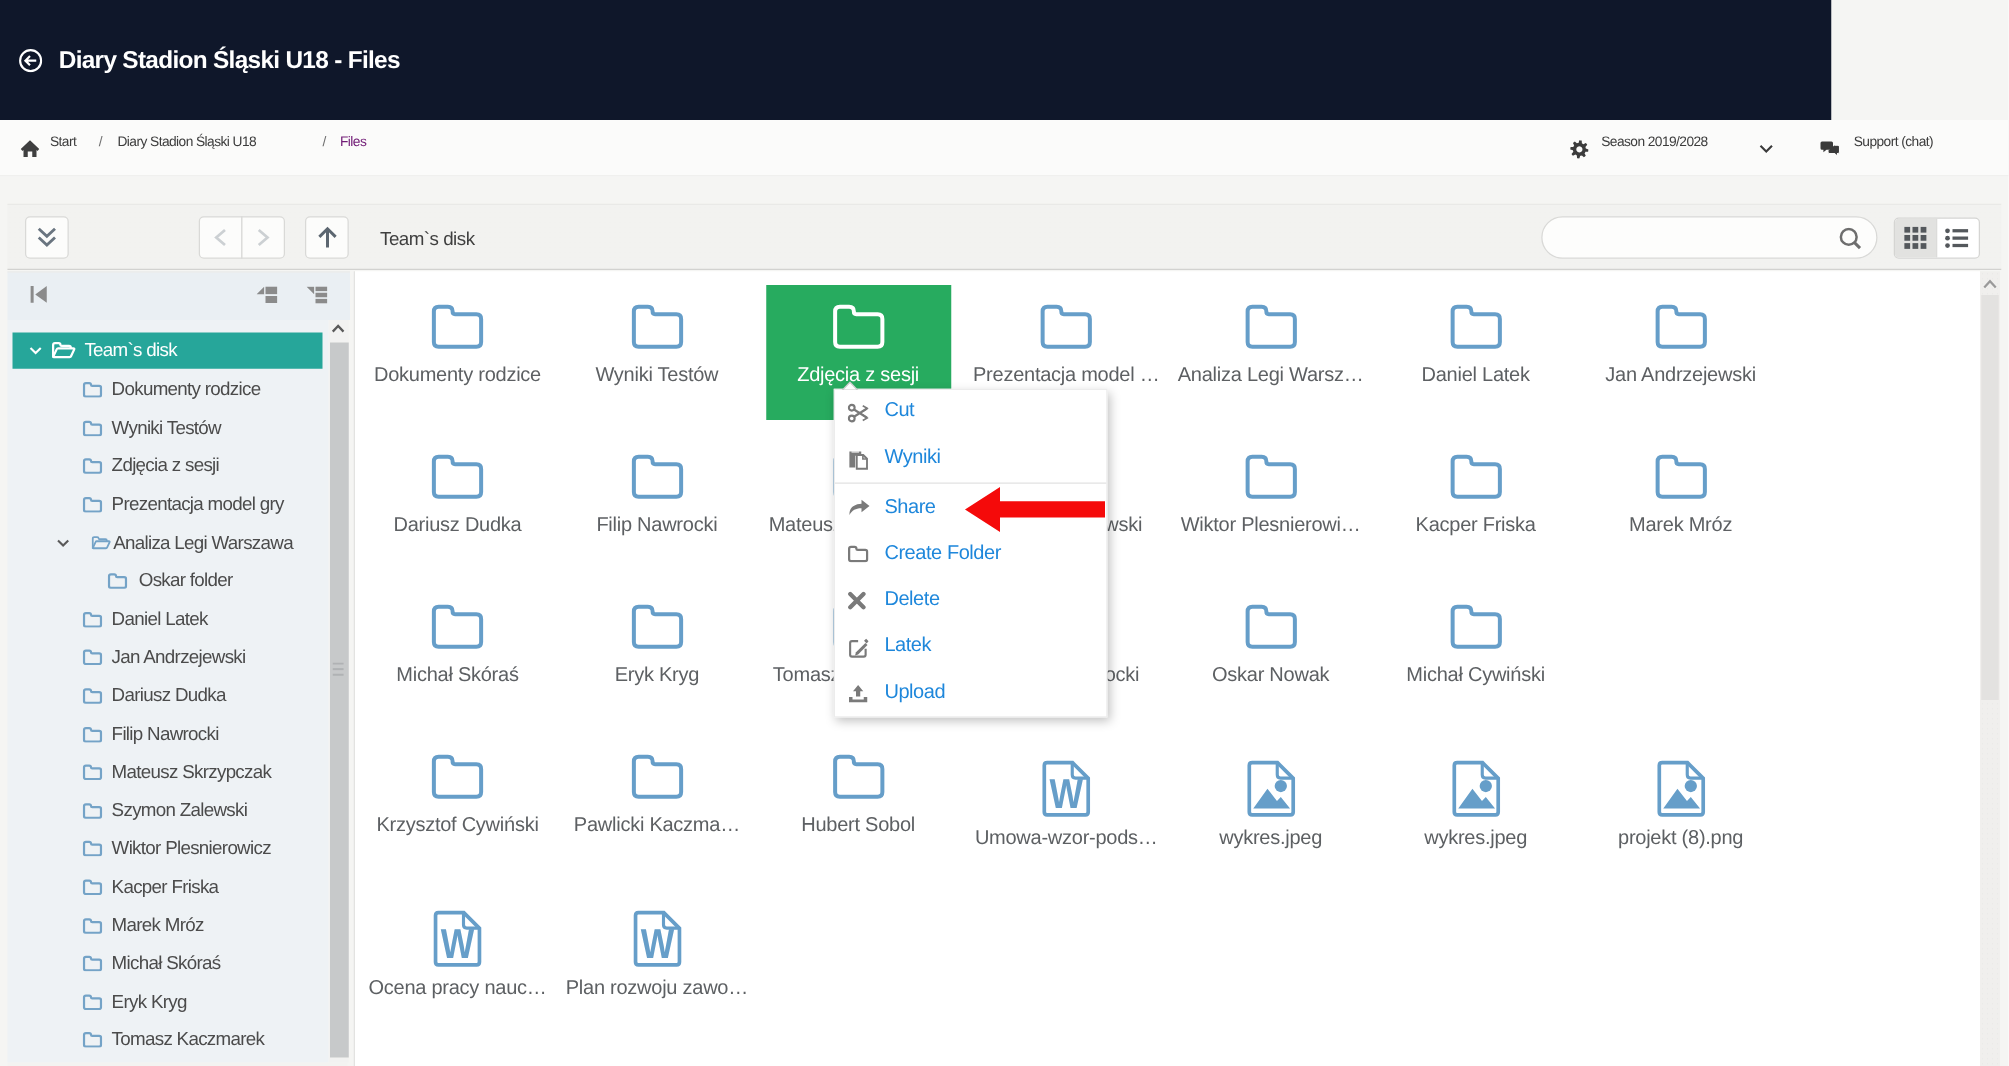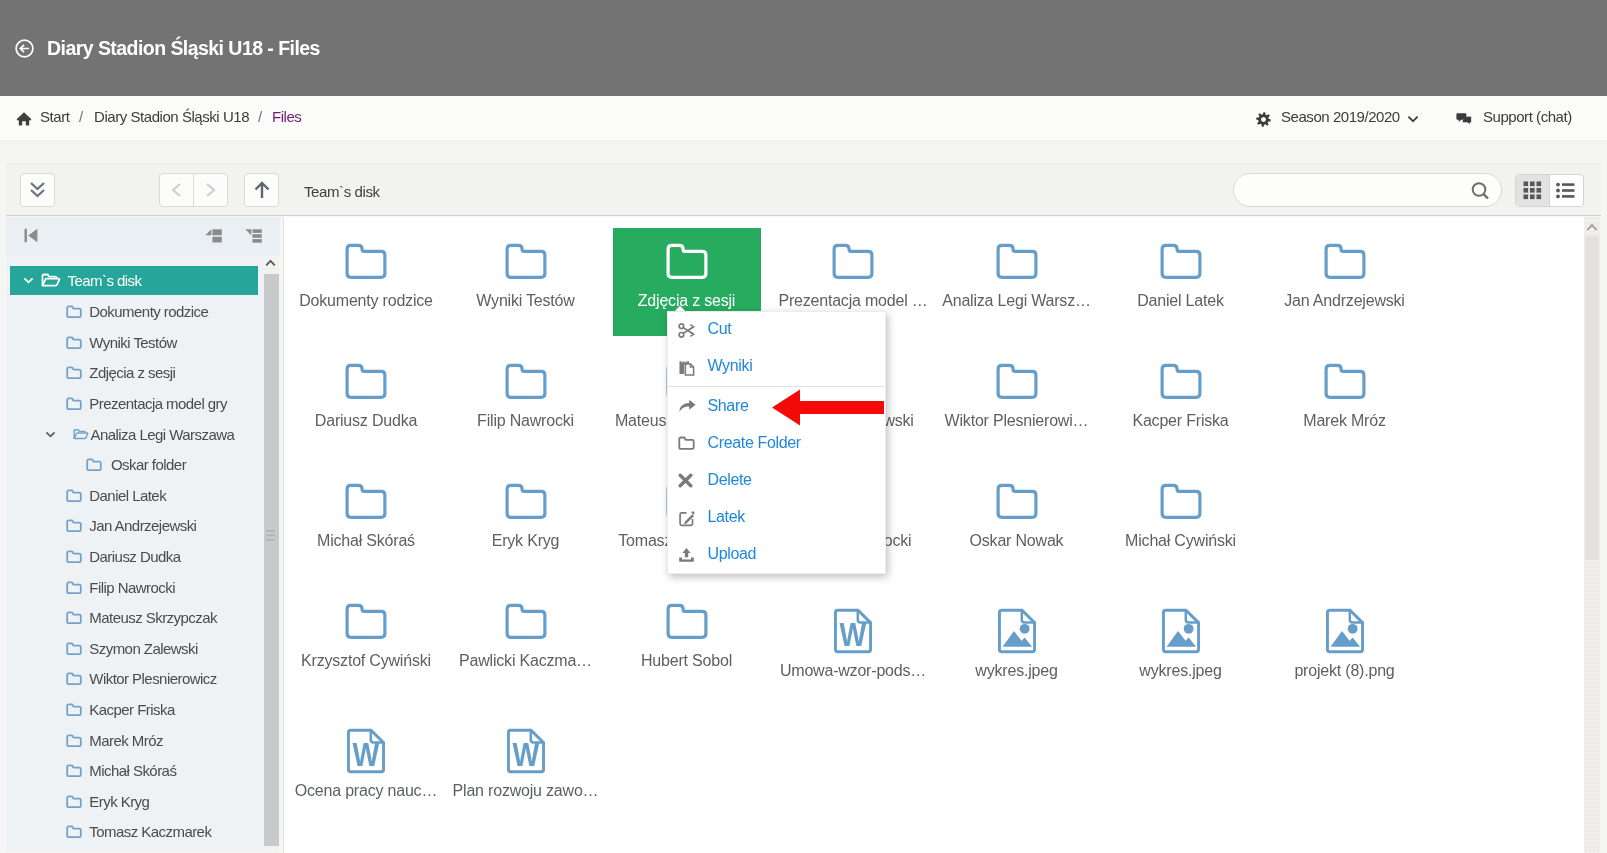--- a/index.html
+++ b/index.html
@@ -6,26 +6,26 @@
 html,body { width:1607px; height:853px; overflow:hidden; }
 #app { position:relative; width:1607px; height:853px; font-family:"Liberation Sans",sans-serif; background:#f5f5f3; overflow:hidden; }
 .abs { position:absolute; }
 #app > svg.abs { z-index:6; }
 .trow { z-index:4; }
 #sidethumb { z-index:5; }
 #ctxmenu { z-index:10;text-align:center; }
 #app > svg#arrow { z-index:11 !important; }
 
 
-#topbar { left:0; top:0; width:1607px; height:96px; background:#737373; }
+#topbar { left:0; top:0; width:1465px; height:96px; background:#0f172a; }
 #topbar h1 { position:absolute; left:47px; top:37px; font-size:19.5px; font-weight:bold; color:#fff; letter-spacing:-0.55px; }
 
 
 #crumbbar { left:0; top:96px; width:1607px; height:45px; background:#fbfbfa; border-bottom:1px solid #f0f0ee; }
-.crumbtxt { position:absolute; top:12px; font-size:15px; letter-spacing:-0.45px; color:#3c3c3c; white-space:nowrap; }
+.crumbtxt { position:absolute; top:12px; font-size:11px; letter-spacing:-0.45px; color:#3c3c3c; white-space:nowrap; }
 .crumbsep { color:#6f6f6f; }
 .crumbgrey { color:#701a75; }
 
 
 #toolband { left:6px; top:163px; width:1595px; height:53px; background:#f2f2f0;
   background-image: radial-gradient(#efefed 0.6px, transparent 0.7px); background-size:4px 4px;
   border-top:1px solid #e9e9e7; border-bottom:1px solid #d2d2d0; }
 .tbtn { position:absolute; background:#fcfcfb; border:1px solid #d9d9d7; border-radius:4px; }
 #teamdisk { position:absolute; left:304px; top:183px; font-size:15px; letter-spacing:-0.4px; color:#3f3f3f; }
 #searchpill { position:absolute; left:1233px; top:173px; width:269px; height:34px; border:1px solid #d9d9d7; border-radius:17px; background:#fdfdfc; }
@@ -76,21 +76,21 @@
 
   <div class="abs" id="crumbbar">
     <svg class="abs" style="left:16px;top:15px" width="16" height="15" viewBox="0 0 16 15">
       <path d="M8 1.2 L15.4 8.2 L14 9.7 L13.2 9 V14.5 H9.8 V10.2 H6.2 V14.5 H2.8 V9 L2 9.7 L0.6 8.2 Z" fill="#3f3f3f"></path>
     </svg>
     <span class="crumbtxt" style="left:40px">Start</span>
     <span class="crumbtxt crumbsep" style="left:79px">/</span>
     <span class="crumbtxt" style="left:94px">Diary Stadion Śląski U18</span>
     <span class="crumbtxt crumbsep" style="left:258px">/</span>
     <span class="crumbtxt crumbgrey" style="left:272px">Files</span>
-    <span class="crumbtxt" style="left:1281px">Season 2019/2020</span>
+    <span class="crumbtxt" style="left:1281px">Season 2019/2028</span>
     <span class="crumbtxt" style="left:1483px">Support (chat)</span>
   </div>
 
   <div class="abs" id="toolband"></div>
   <div class="tbtn" style="left:20px;top:173px;width:35px;height:34px"></div>
   <div class="tbtn" style="left:159px;top:173px;width:35px;height:34px;border-radius:4px 0 0 4px"></div>
   <div class="tbtn" style="left:193px;top:173px;width:35px;height:34px;border-radius:0 4px 4px 0"></div>
   <div class="tbtn" style="left:244px;top:173px;width:35px;height:34px"></div>
   <span id="teamdisk">Team`s disk</span>
   <div id="searchpill"></div>

